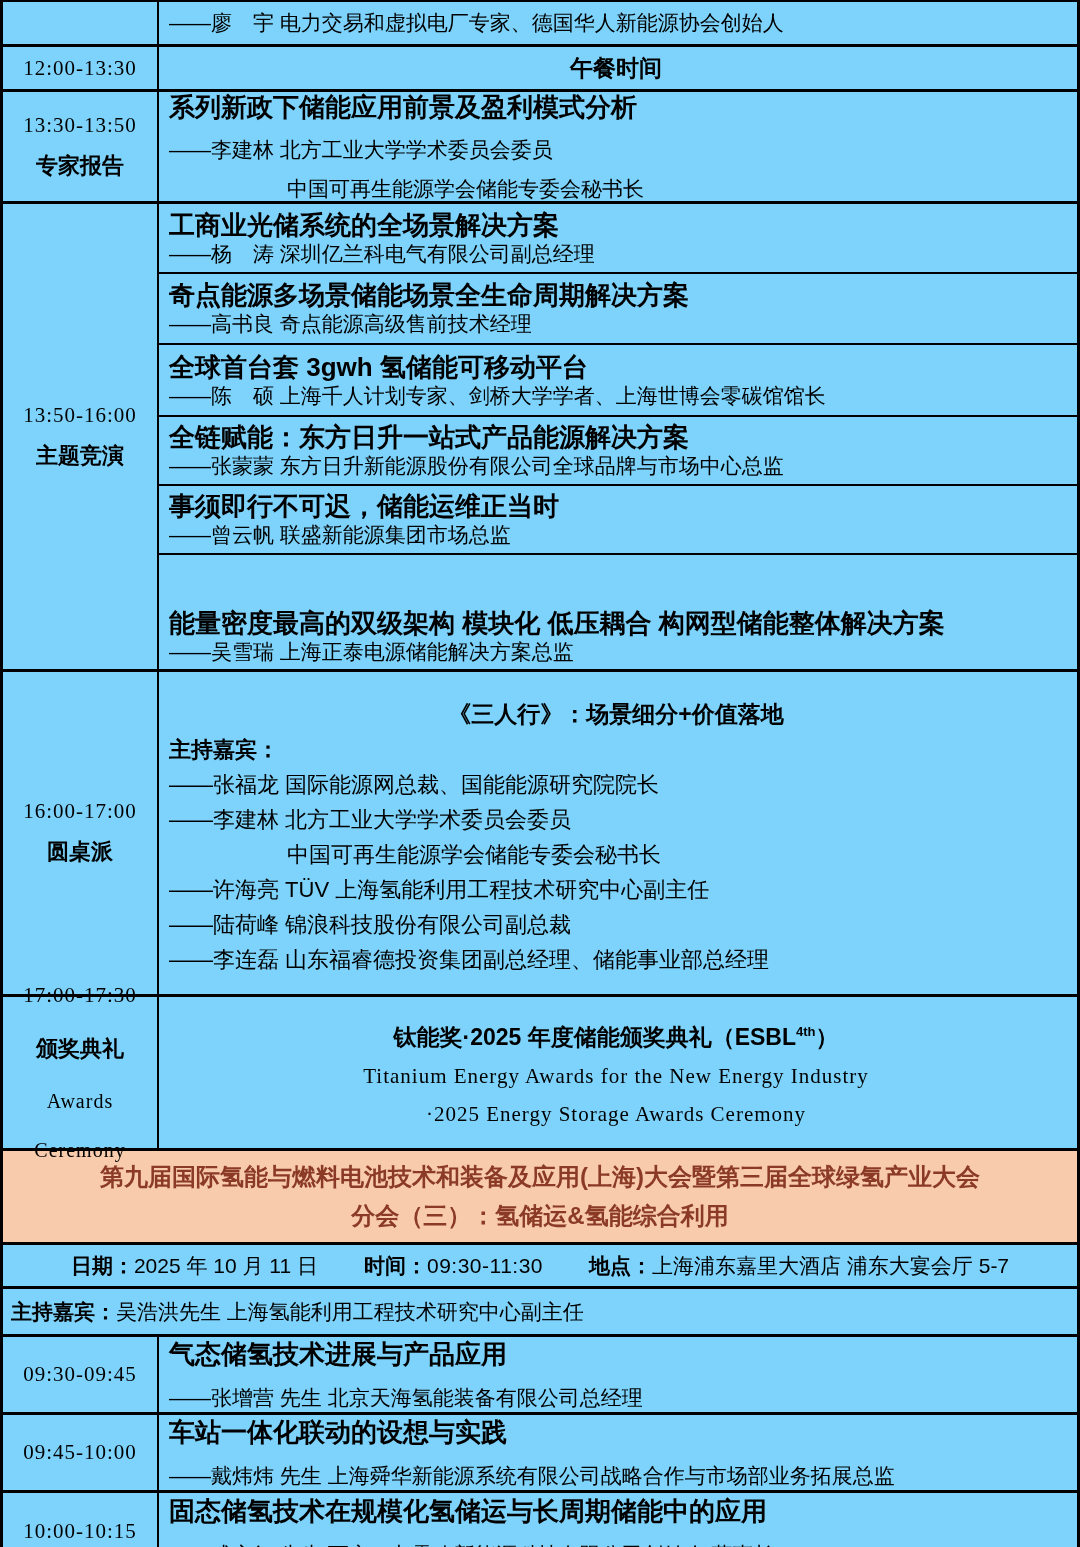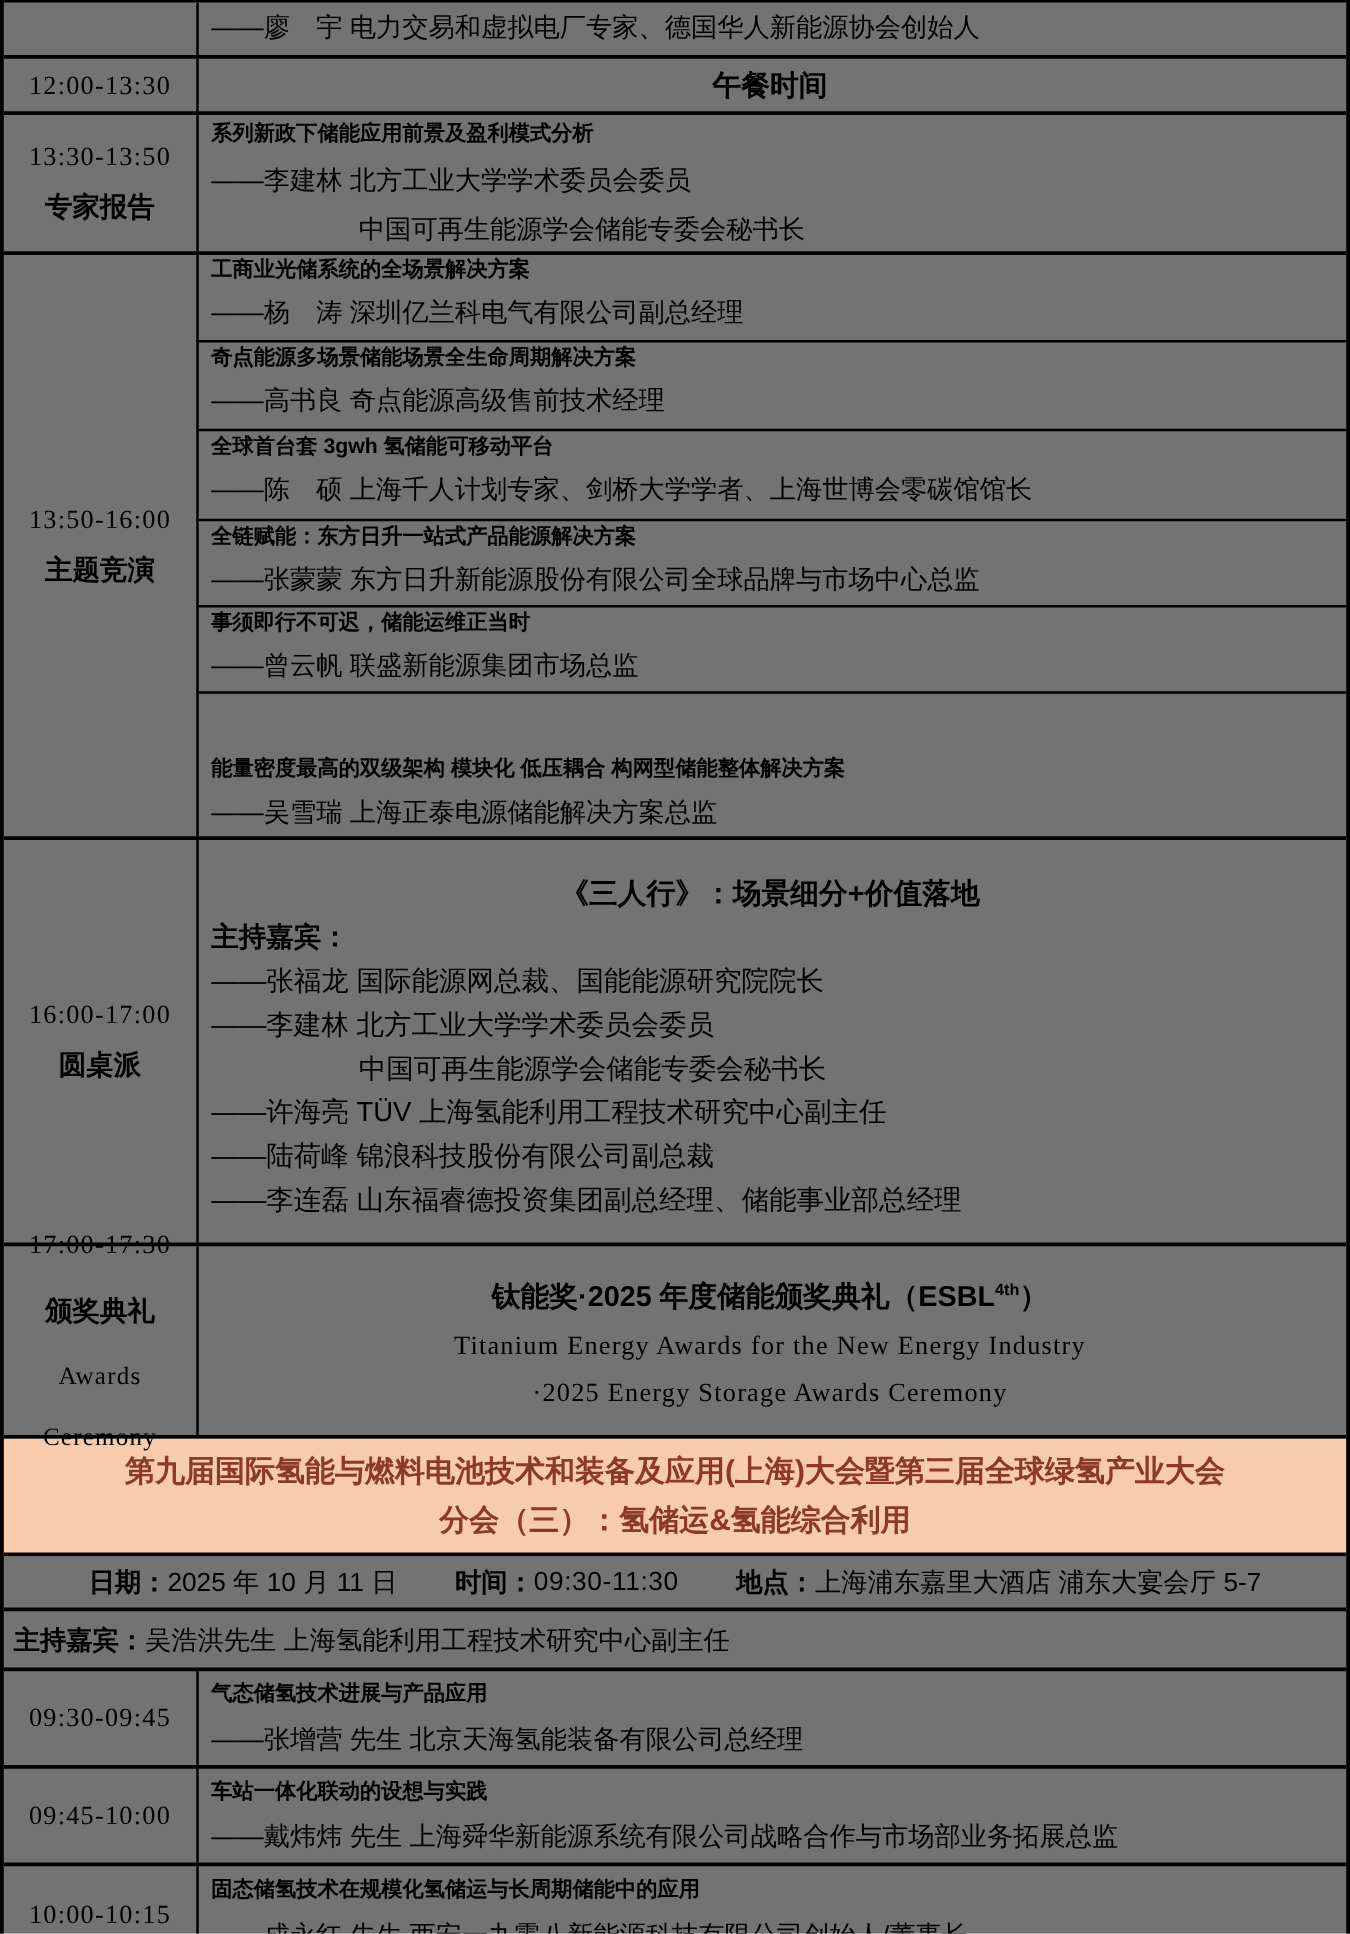--- a/index.html
+++ b/index.html
@@ -6,46 +6,46 @@
   .page {
     position:relative;
     width:1080px; height:1547px;
     margin:0 auto;
     box-sizing:border-box;
     border-left:3px solid #000;
     border-right:3px solid #000;
     border-top:2px solid #000;
     font-family:"Liberation Sans", sans-serif;
     color:#000;
-    background:#737373;
+    background:#7dd3fc;
     overflow:hidden;
   }
   .row { display:flex; box-sizing:border-box; border-bottom:3px solid #000; }
   .cell-left {
     flex:none; width:156px; box-sizing:border-box;
     border-right:2px solid #000;
     display:flex; flex-direction:column; align-items:center; justify-content:center;
     gap:13px; text-align:center; padding:4px 2px;
   }
   .cell-right {
     flex:1; box-sizing:border-box;
     display:flex; flex-direction:column; justify-content:center;
     padding:2px 14px 2px 10px;
   }
   .subcol { flex:1; display:flex; flex-direction:column; }
   .subrow {
     box-sizing:border-box; border-bottom:2px solid #000;
-    display:flex; flex-direction:column; gap:12px;
+    display:flex; flex-direction:column; justify-content:center; 
     padding:2px 10px 2px 10px;
   }
   .subrow:last-child { border-bottom:none;margin-top:48px; }
   .time { font-family:"Liberation Serif", serif; font-size:21px; letter-spacing:1px; white-space:nowrap; }
   .rlabel { font-weight:bold; font-size:22px; }
   .rlabel-en { font-family:"Liberation Serif", serif; font-size:20px; letter-spacing:1px; }
-  .ttitle { font-weight:bold; font-size:17px; line-height:1.2; }
+  .ttitle { font-weight:bold; font-size:26px; line-height:1.2; }
   .tspeaker { font-size:21px; font-weight:normal; line-height:1.2; }
   .lunch { font-weight:bold; font-size:23px; text-align:center; }
   .gap14 { gap:14px; }
   .rt-line { font-size:22px; line-height:35px; white-space:nowrap; }
   .rt-title { font-weight:bold; font-size:23px; text-align:center; line-height:36px; }
   .rt-head { font-weight:bold; font-size:22px; }
   .indent { padding-left:118px; }
   .awards-title { font-weight:bold; font-size:23px; text-align:center; line-height:40px; }
   .awards-en { font-family:"Liberation Serif", serif; font-size:21px; letter-spacing:1px; text-align:center; line-height:38px; }
   .sup { vertical-align:super; font-size:13px; font-weight:bold; }

